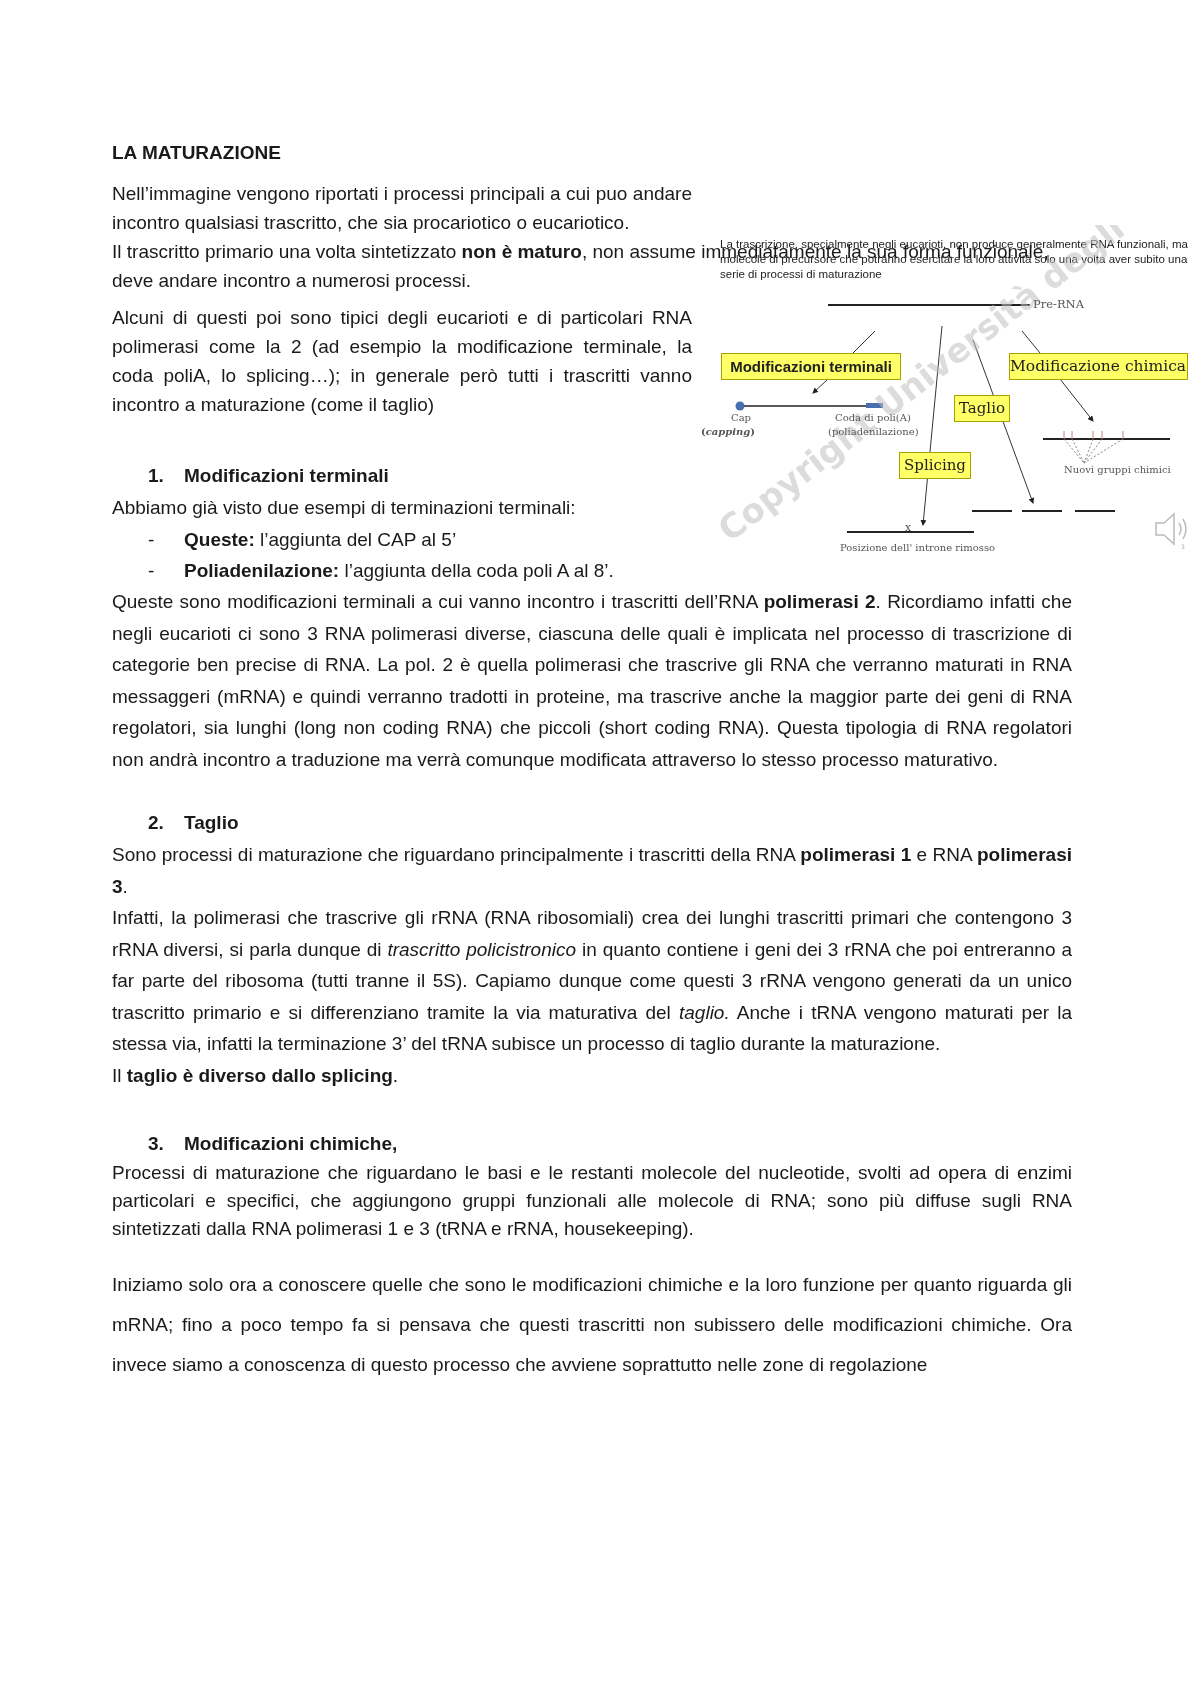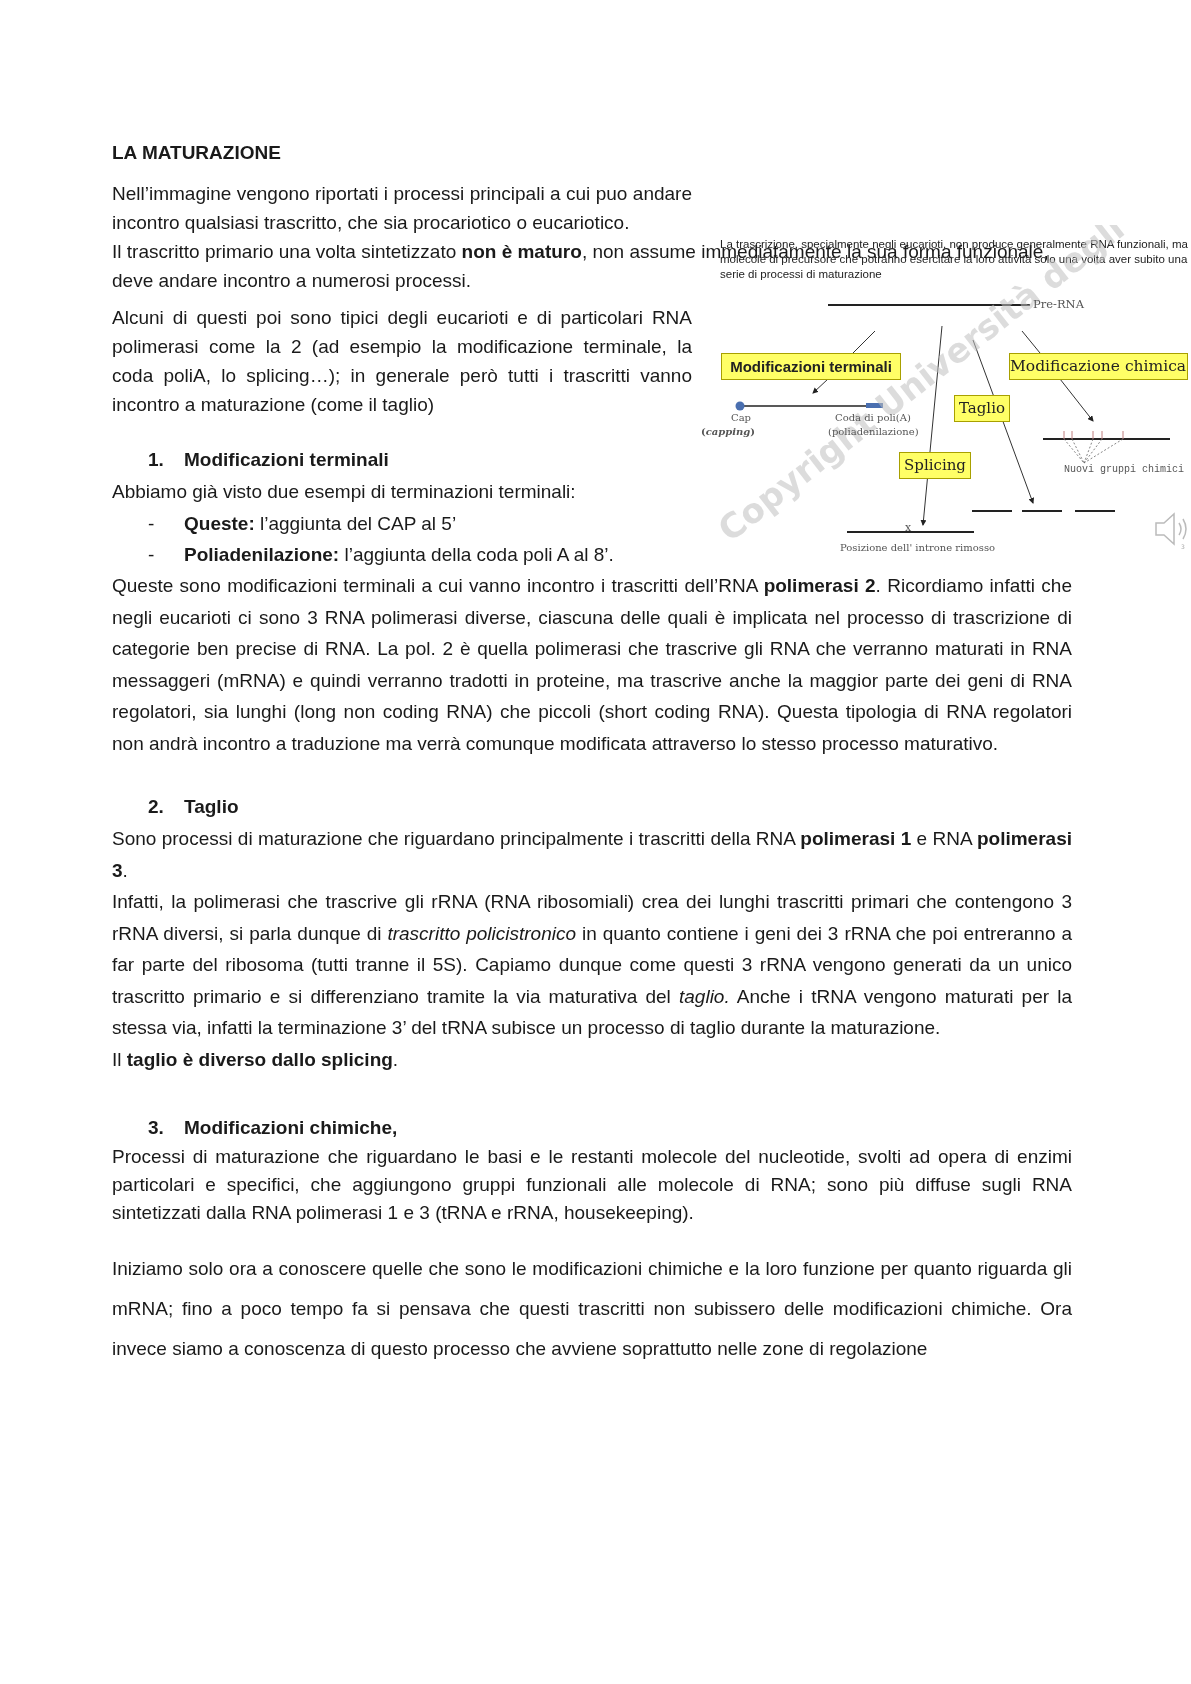--- a/index.html
+++ b/index.html
@@ -40,21 +40,21 @@
 </head>
 <body>
 
 <div class="page">
   <p class="h-title">LA MATURAZIONE</p>
   <p class="lh29 j narrow" style="margin-top:12px">Nell’immagine vengono riportati i processi principali a cui puo andare incontro qualsiasi trascritto, che sia procariotico o eucariotico.</p>
 
   <p class="lh29"><span>Il trascritto primario una volta sintetizzato </span><b>non è maturo</b><span>, non assume immediatamente la sua forma funzionale, deve andare incontro a numerosi processi.</span></p>
   <p class="lh29 j narrow" style="margin-top:8px">Alcuni di questi poi sono tipici degli eucarioti e di particolari RNA polimerasi come la 2 (ad esempio la modificazione terminale, la coda poliA, lo splicing…); in generale però tutti i trascritti vanno incontro a maturazione (come il taglio)</p>
 
-  <p class="sec-head" style="margin-top:24px"><span class="num">1.</span><span>Modificazioni terminali</span></p>
+  <p class="sec-head" style="margin-top:40px"><span class="num">1.</span><span>Modificazioni terminali</span></p>
   <p class="lh33" style="line-height:31px">Abbiamo già visto due esempi di terminazioni terminali:</p>
   <p class="bullet"><span class="dash">-</span><span class="btxt"><b>Queste:</b><span> l’aggiunta del CAP al 5’</span></span></p>
   <p class="bullet" style="line-height:30px"><span class="dash">-</span><span class="btxt"><b>Poliadenilazione:</b><span> l’aggiunta della coda poli A al 8’.</span></span></p>
   <p class="lh33 j" style="line-height:31.5px"><span>Queste sono modificazioni terminali a cui vanno incontro i trascritti dell’RNA </span><b>polimerasi 2</b><span>. Ricordiamo infatti che negli eucarioti ci sono 3 RNA polimerasi diverse, ciascuna delle quali è implicata nel processo di trascrizione di categorie ben precise di RNA. La pol. 2 è quella polimerasi che trascrive gli RNA che verranno maturati in RNA messaggeri (mRNA) e quindi verranno tradotti in proteine, ma trascrive anche la maggior parte dei geni di RNA regolatori, sia lunghi (long non coding RNA) che piccoli (short coding RNA). Questa tipologia di RNA regolatori non andrà incontro a traduzione ma verrà comunque modificata attraverso lo stesso processo maturativo.</span></p>
 
   <p class="sec-head" style="margin-top:31px"><span class="num">2.</span><span>Taglio</span></p>
   <p class="j" style="line-height:31.5px"><span>Sono processi di maturazione che riguardano principalmente i trascritti della RNA </span><b>polimerasi 1</b><span> e RNA </span><b>polimerasi 3</b><span>.</span></p>
   <p class="j" style="line-height:31.5px"><span>Infatti, la polimerasi che trascrive gli rRNA (RNA ribosomiali) crea dei lunghi trascritti primari che contengono 3 rRNA diversi, si parla dunque di </span><i>trascritto policistronico</i><span> in quanto contiene i geni dei 3 rRNA che poi entreranno a far parte del ribosoma (tutti tranne il 5S). Capiamo dunque come questi 3 rRNA vengono generati da un unico trascritto primario e si differenziano tramite la via maturativa del </span><i>taglio.</i><span> Anche i tRNA vengono maturati per la stessa via, infatti la terminazione 3’ del tRNA subisce un processo di taglio durante la maturazione.</span></p>
   <p style="line-height:31.5px"><span>Il </span><b>taglio è diverso dallo splicing</b><span>.</span></p>
 
@@ -110,21 +110,21 @@
 
   <span class="fig-small" style="left:343px;top:72px;font-size:11.5px;">Pre-RNA</span>
   <div class="ylabel lbl-term">Modificazioni terminali</div>
   <div class="ylabel lbl-chim">Modificazione chimica</div>
   <div class="ylabel lbl-taglio">Taglio</div>
   <div class="ylabel lbl-splicing">Splicing</div>
   <span class="fig-small" style="left:41px;top:186px;">Cap</span>
   <span class="fig-small" style="left:11px;top:200px;font-weight:bold;">(<i>capping</i>)</span>
   <span class="fig-small" style="left:145px;top:186px;">Coda di poli(A)</span>
   <span class="fig-small" style="left:138px;top:200px;">(poliadenilazione)</span>
-  <span class="fig-small" style="left:374px;top:238px;font-family:Liberation Mono, monospace;">Nuovi gruppi chimici</span>
+  <span class="fig-small" style="left:374px;top:238px;">Nuovi gruppi chimici</span>
   <span class="fig-small" style="left:215px;top:296px;font-size:11px;">x</span>
   <span class="fig-small" style="left:150px;top:316px;">Posizione dell' introne rimosso</span>
 </div>
 
 <svg class="speaker" viewBox="0 0 39 42">
   <path d="M4 15 L12 15 L22 6 L22 36 L12 27 L4 27 Z" fill="none" stroke="#bbb" stroke-width="1.5"></path>
   <path d="M27 15 Q31 21 27 27" fill="none" stroke="#bbb" stroke-width="1.5"></path>
   <path d="M31 11 Q37 21 31 31" fill="none" stroke="#bbb" stroke-width="1.5"></path>
   <text x="29" y="41" font-size="6" fill="#aaa" font-family="DejaVu Sans, sans-serif">3</text>
 </svg>

